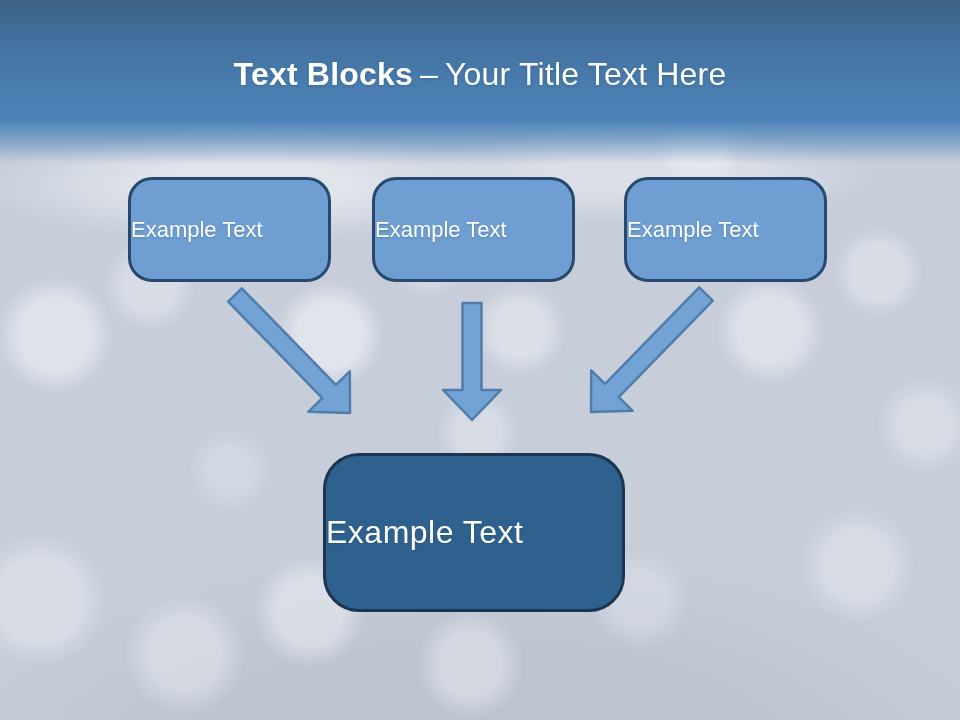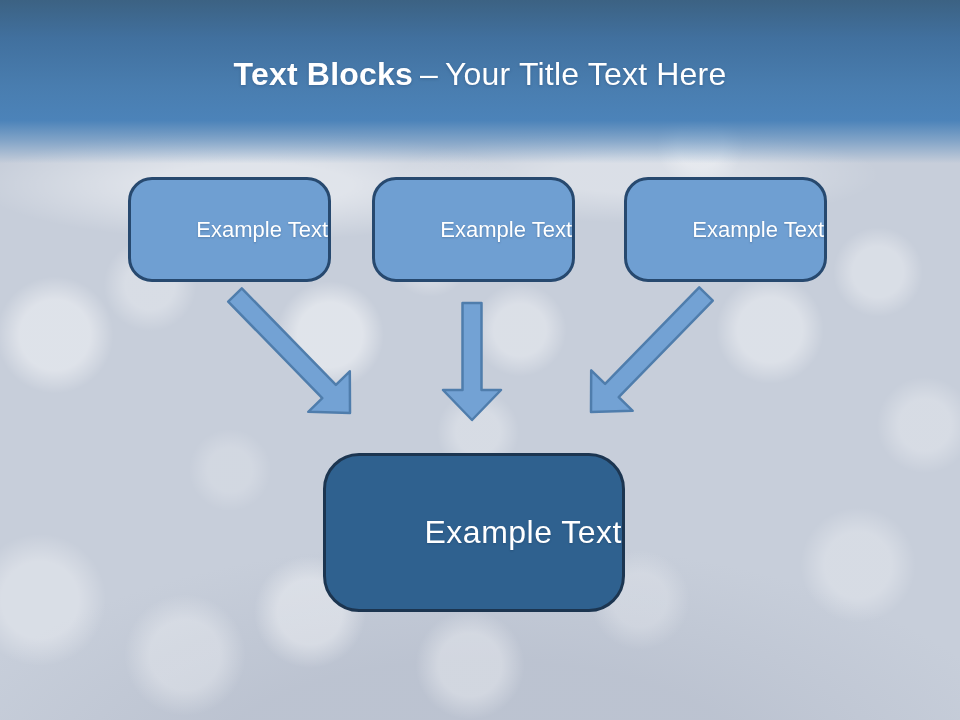--- a/index.html
+++ b/index.html
@@ -57,21 +57,21 @@
     text-shadow: 0 1px 3px rgba(20, 40, 70, 0.25);
     letter-spacing: 0.2px;
   }
   .title .bold { font-weight: 700; }
   .title .dash { padding: 0 7px; }
 
   .arrows { position: absolute; top: 0; left: 0; width: 960px; height: 720px; }
 
   .box {
     position: absolute; box-sizing: border-box;
-    display: flex; align-items: center; justify-content: flex-end;
+    display: flex; align-items: center; justify-content: flex-start;
     color: #ffffff; text-align: center;
     text-shadow: 0 1px 2px rgba(20, 40, 70, 0.25);
   }
   .box-top {
     width: 203px; height: 105px; top: 177px;
     background: var(--source-fill, #6f9fd2);
     border: 3px solid var(--source-border, #27496f);
     border-radius: 24px;
     font-size: 22px;
   }

